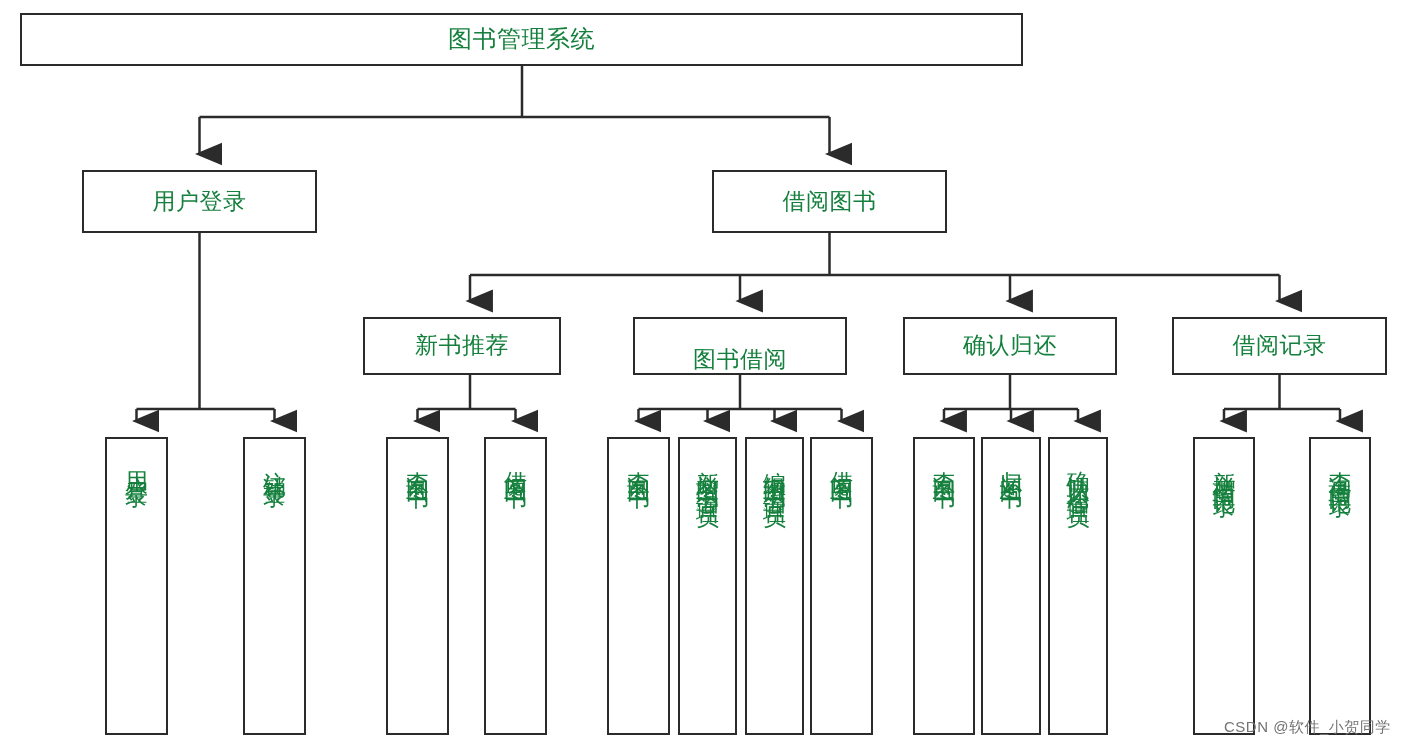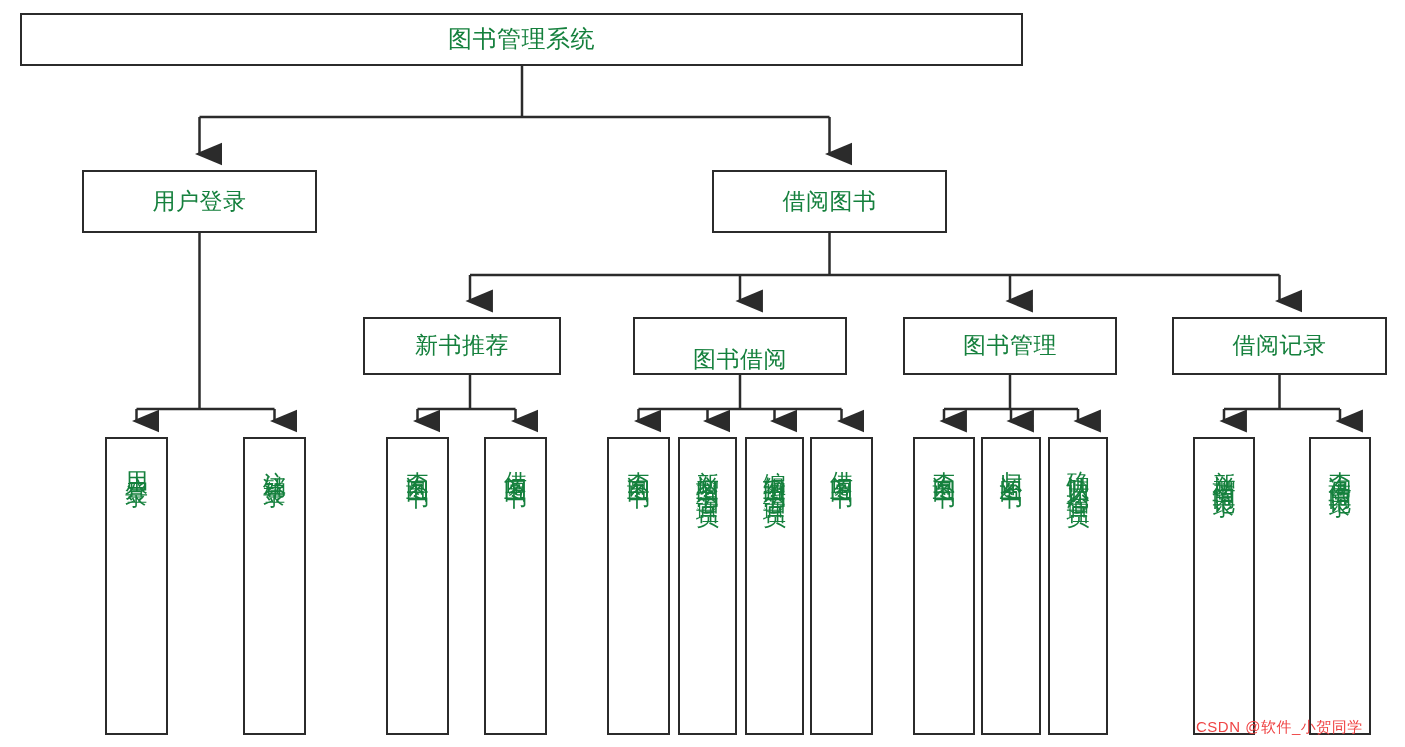--- a/index.html
+++ b/index.html
@@ -126,21 +126,21 @@
       <div class="node horiz lvl1" style="left: 712px; top: 170px; width: 235px; height: 63px;">
         <span class="label">借阅图书</span>
       </div>
       <div class="node horiz lvl2" style="left: 363px; top: 317px; width: 198px; height: 58px;">
         <span class="label">新书推荐</span>
       </div>
       <div class="node horiz lvl2" style="left: 633px; top: 317px; width: 214px; height: 58px; align-items: flex-end;">
         <span class="label">图书借阅</span>
       </div>
       <div class="node horiz lvl2" style="left: 903px; top: 317px; width: 214px; height: 58px;">
-        <span class="label">图书管理</span>
+        <span class="label">确认归还</span>
       </div>
       <div class="node horiz lvl2" style="left: 1172px; top: 317px; width: 215px; height: 58px;">
         <span class="label">借阅记录</span>
       </div>
       <div class="node vert leaf" style="left: 105px; top: 437px; width: 63px; height: 298px;">
         <span class="label">用户登录</span>
       </div>
       <div class="node vert leaf" style="left: 243px; top: 437px; width: 63px; height: 298px;">
         <span class="label">注销登录</span>
       </div>
@@ -172,15 +172,15 @@
         <span class="label">确认归还（管理员）</span>
       </div>
       <div class="node vert leaf" style="left: 1193px; top: 437px; width: 62px; height: 298px;">
         <span class="label">新增借阅记录</span>
       </div>
       <div class="node vert leaf" style="left: 1309px; top: 437px; width: 62px; height: 298px;">
         <span class="label">查询借阅记录</span>
       </div>
     </div>
 
-  <div class="watermark" style="left: 1196px; top: 718px; color: #ef4444;">CSDN @软件_小贺同学</div>
+  <div class="watermark" style="left: 1224px; top: 718px; color: #737373;">CSDN @软件_小贺同学</div>
 
 </div>
 
 </body></html>

